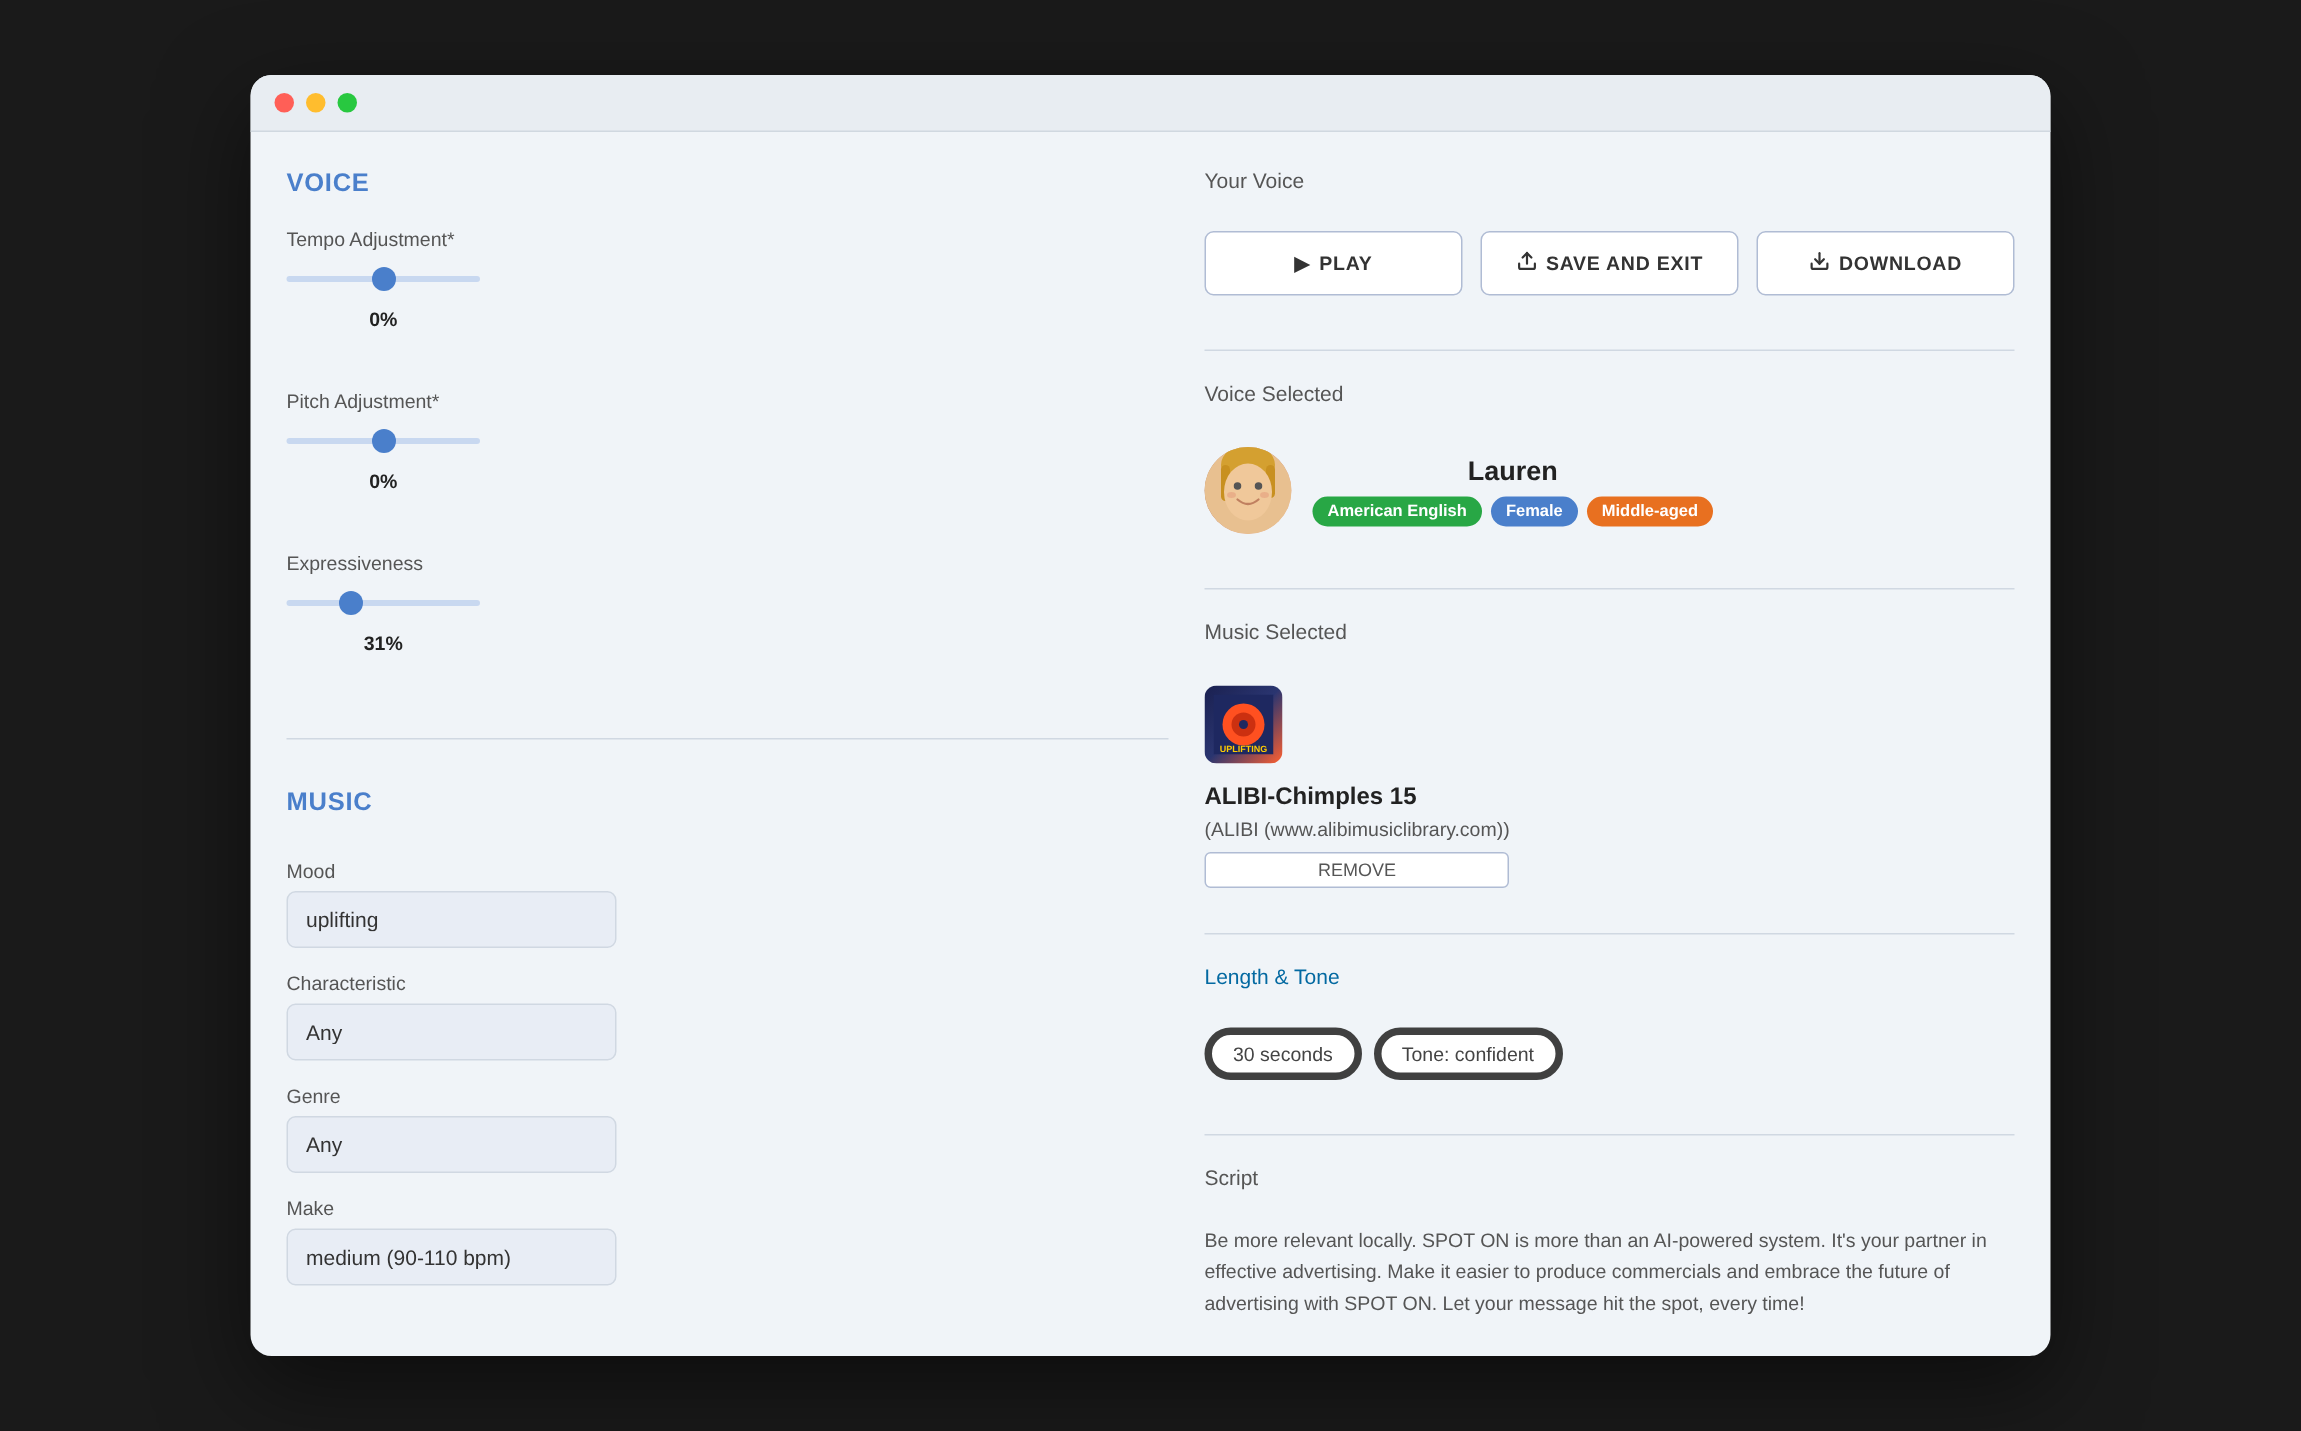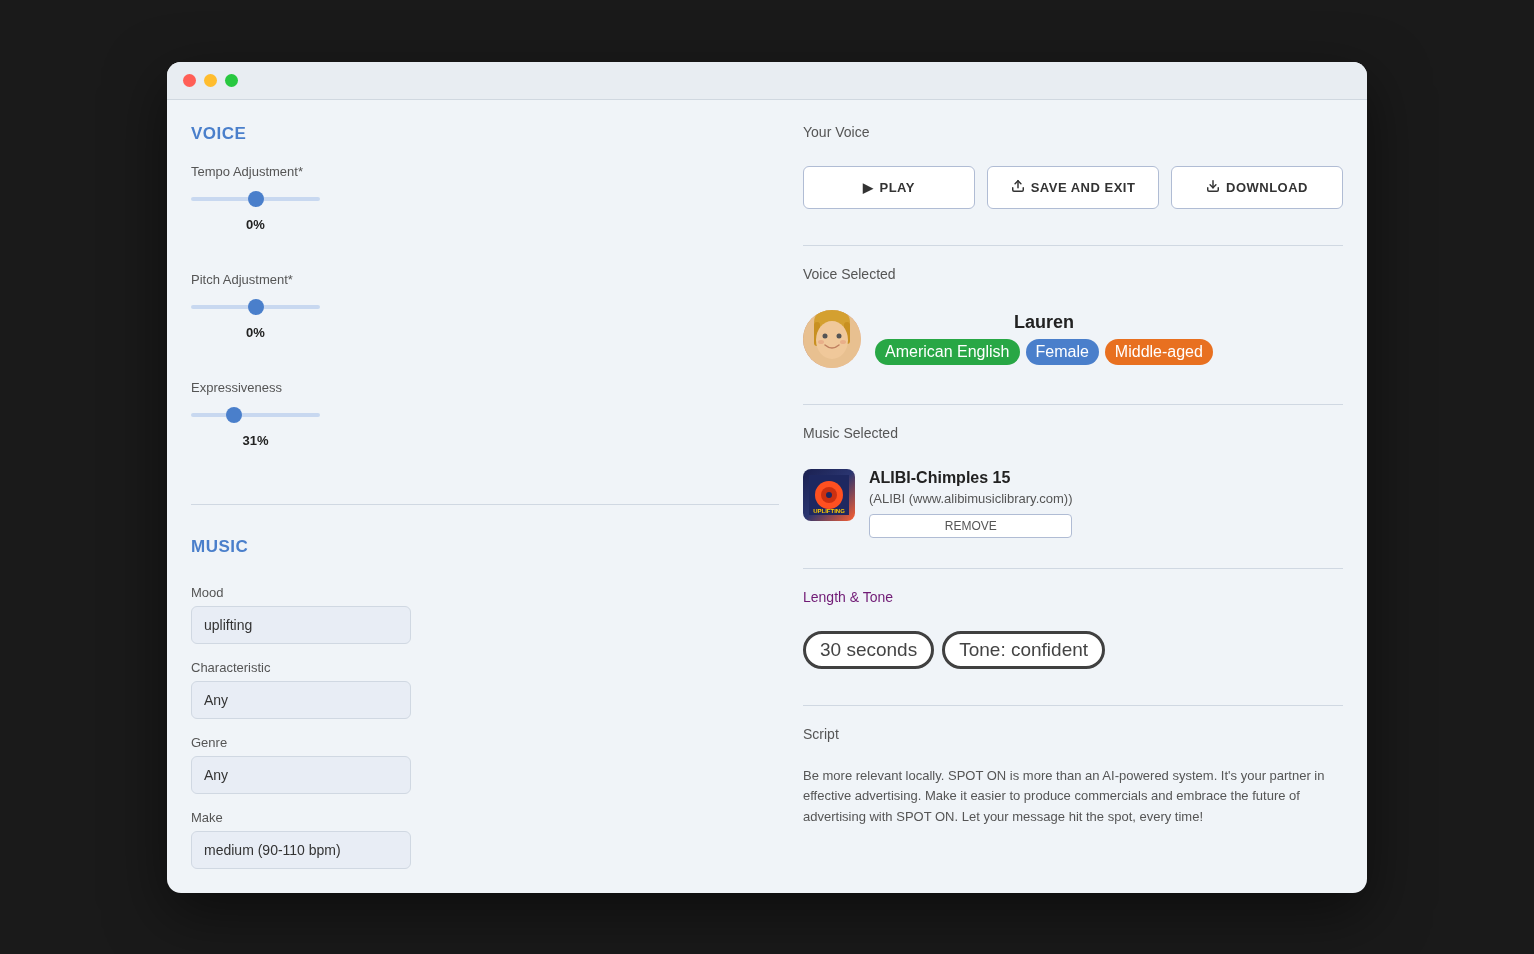--- a/index.html
+++ b/index.html
@@ -286,40 +286,41 @@
 
     .tags {
       display: flex;
       gap: 6px;
       flex-wrap: wrap;
     }
 
     .tag {
       padding: 4px 10px;
       border-radius: 20px;
-      font-size: 16px;
-      font-weight: 400;
+      font-size: 11px;
+      font-weight: 700;
       color: white;
     }
 
     .tag-green { background: #28a745; }
     .tag-blue { background: #4a7fcb; }
     .tag-orange { background: #e87020; }
 
     .music-selected-label {
       font-size: 14px;
       color: #555;
       margin-bottom: 12px;
     }
 
     .music-info {
       display: flex;
       align-items: flex-start;
       gap: 14px;
       margin-bottom: 10px;
+      flex-direction: column;
     }
 
     .music-thumb {
       width: 52px;
       height: 52px;
       border-radius: 8px;
       background: #2a3060;
       flex-shrink: 0;
       display: flex;
       align-items: center;
@@ -365,36 +366,36 @@
       border-radius: 4px;
       background: white;
       font-size: 12px;
       color: #555;
       cursor: pointer;
       margin-top: 4px;
     }
 
     .length-tone-label {
       font-size: 14px;
-      color: #701a75;
+      color: #0369a1;
       margin-bottom: 10px;
     }
 
     .length-tone-tags {
       display: flex;
       gap: 8px;
       flex-wrap: wrap;
       margin-bottom: 16px;
     }
 
     .lt-tag {
       padding: 5px 14px;
-      border: 3px solid #404040;
+      border: 5px solid #404040;
       border-radius: 20px;
-      font-size: 19px;
+      font-size: 13px;
       color: #444;
       background: white;
     }
 
     .script-label {
       font-size: 14px;
       color: #555;
       margin-bottom: 8px;
     }
 

